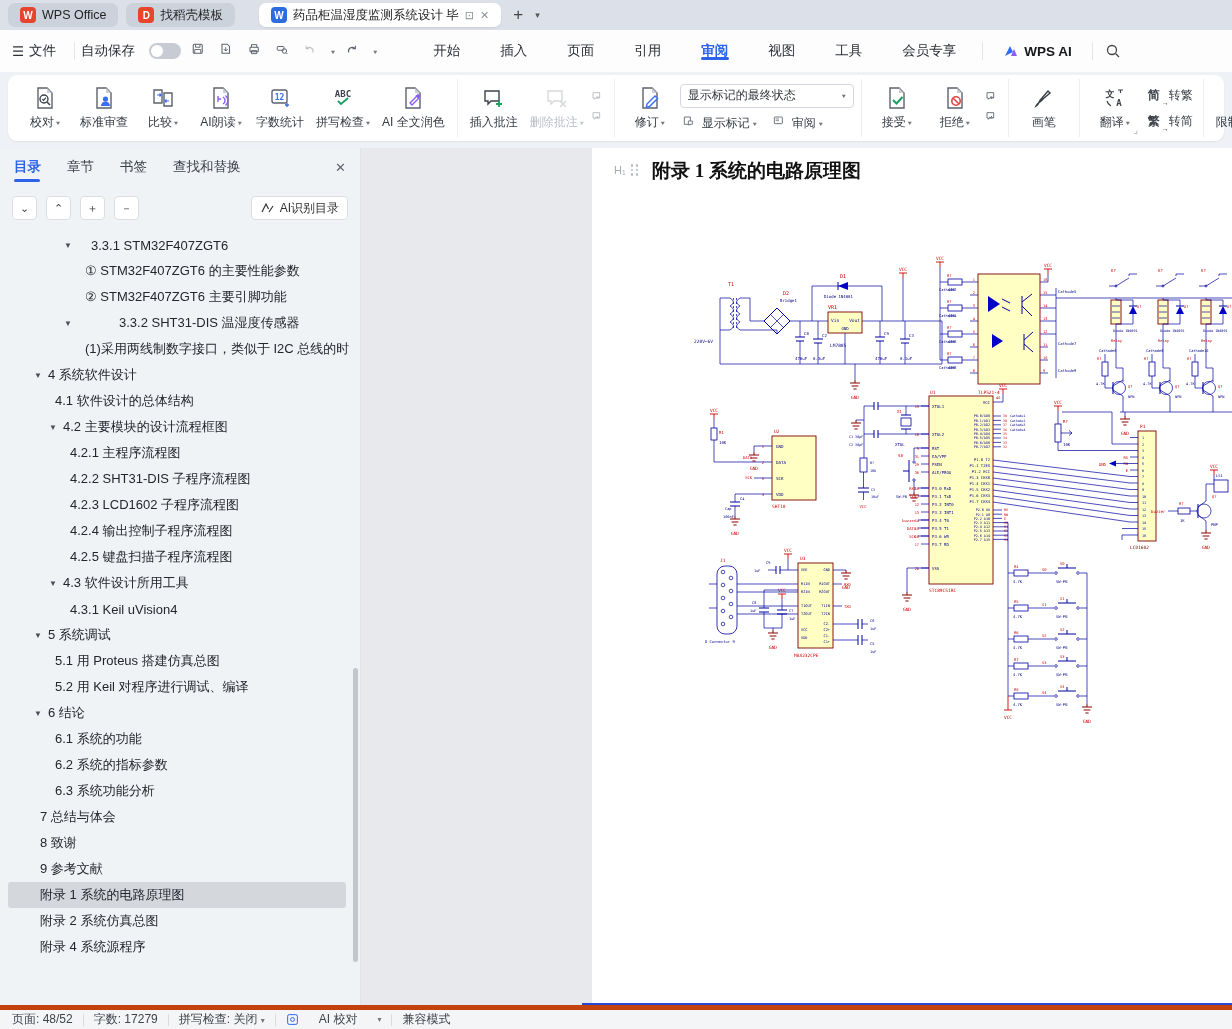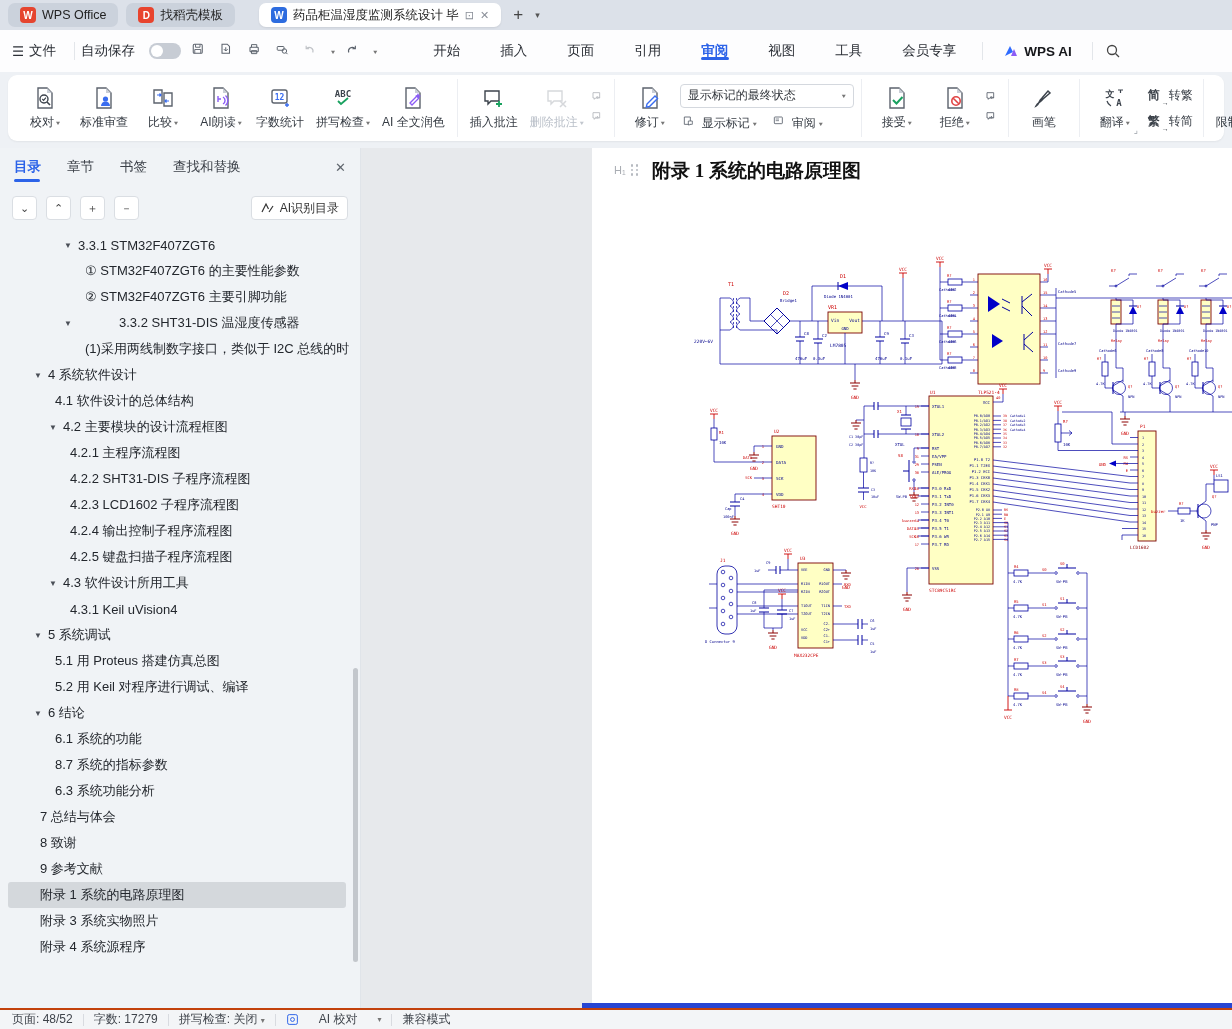--- a/index.html
+++ b/index.html
@@ -76,21 +76,21 @@
   
   .page{position:absolute;left:592px;top:148px;width:640px;height:855px;background:#fff}
   .h1gizmo{position:absolute;left:22px;top:16px;color:#a9adb3;font-size:11px;display:flex;gap:5px;align-items:center}
   .dots{display:inline-grid;grid-template-columns:3px 3px;grid-gap:2px}
   .dots i{width:2.5px;height:2.5px;border-radius:50%;background:#b6bac0}
   .dheading{position:absolute;left:60px;top:10px;font-family:"Liberation Serif",serif;
             font-weight:bold;font-size:19px;color:#111}
   .schematic{position:absolute;left:100px;top:100px;width:540px;height:503px}
   .hscroll{position:absolute;left:582px;right:0;top:1003px;height:7px;background:#2746d3}
   
-  .statusbar{position:absolute;left:0;right:0;bottom:0;height:19px;background:#f3f5f7;border-top:2px solid #c2410c;
+  .statusbar{position:absolute;left:0;right:0;bottom:0;height:19px;background:#f3f5f7;border-top:5px solid #c2410c;
              display:flex;align-items:center;font-size:12px;color:#3f444b;padding-left:12px;gap:10px}
   .sdiv{width:1px;height:12px;background:#d8dbe0}
   .scaret{font-size:8px;color:#777}
   
   .w{stroke:#0000a0;stroke-width:.7;fill:none}
   .w2{stroke:#0000a0;stroke-width:1;fill:none}
   .bl{fill:#0000c8}
   .chip{fill:#ffffc4;stroke:#7a0000;stroke-width:.9}
   .res{fill:#fff;stroke:#0000a0;stroke-width:.8}
   .gw{stroke:#8b0000;stroke-width:1;fill:none}
@@ -450,21 +450,21 @@
       <svg class="i16" viewBox="0 0 16 16">
         <path d="M2,12 L6,4 L8.5,9" fill="none" stroke="#333" stroke-width="1.2"></path>
         <path d="M9,12 l4,-6" fill="none" stroke="#333" stroke-width="1.2"></path>
         </svg>
       <span>AI识别目录</span>
       </span>
   </div>
   <div class="toc" id="tocList">
       <div class="tocrow">
         <span class="arr" style="left: 64px;">▼</span>
-        <span style="padding-left: 78px;">3.3.1 STM32F407ZGT6</span>
+        <span style="padding-left: 78px; margin-left: 13px;">3.3.1 STM32F407ZGT6</span>
       </div>
       <div class="tocrow">
         <span style="padding-left: 85px;">① STM32F407ZGT6 的主要性能参数</span>
       </div>
       <div class="tocrow">
         <span style="padding-left: 85px;">② STM32F407ZGT6 主要引脚功能</span>
       </div>
       <div class="tocrow">
         <span class="arr" style="left: 64px;">▼</span>
         <span style="padding-left: 119px;">3.3.2 SHT31-DIS 温湿度传感器</span>
@@ -516,39 +516,39 @@
         <span style="padding-left: 55px;">5.2 用 Keil 对程序进行调试、编译</span>
       </div>
       <div class="tocrow">
         <span class="arr" style="left: 34px;">▼</span>
         <span style="padding-left: 48px;">6 结论</span>
       </div>
       <div class="tocrow">
         <span style="padding-left: 55px;">6.1 系统的功能</span>
       </div>
       <div class="tocrow">
-        <span style="padding-left: 55px;">8.7 系统的指标参数</span>
+        <span style="padding-left: 55px;">6.2 系统的指标参数</span>
       </div>
       <div class="tocrow">
         <span style="padding-left: 55px;">6.3 系统功能分析</span>
       </div>
       <div class="tocrow">
         <span style="padding-left: 40px;">7 总结与体会</span>
       </div>
       <div class="tocrow">
         <span style="padding-left: 40px;">8 致谢</span>
       </div>
       <div class="tocrow">
         <span style="padding-left: 40px;">9 参考文献</span>
       </div>
       <div class="tocrow sel">
         <span style="padding-left: 32px;">附录 1 系统的电路原理图</span>
       </div>
       <div class="tocrow">
-        <span style="padding-left: 40px;">附录 3 系统实物照片</span>
+        <span style="padding-left: 40px;">附录 2 系统仿真总图</span>
       </div>
       <div class="tocrow">
         <span style="padding-left: 40px;">附录 4 系统源程序</span>
       </div>
     </div>
   <div class="sb-scroll"></div>
 </div>
 
 <div class="page">
   <div class="h1gizmo">

